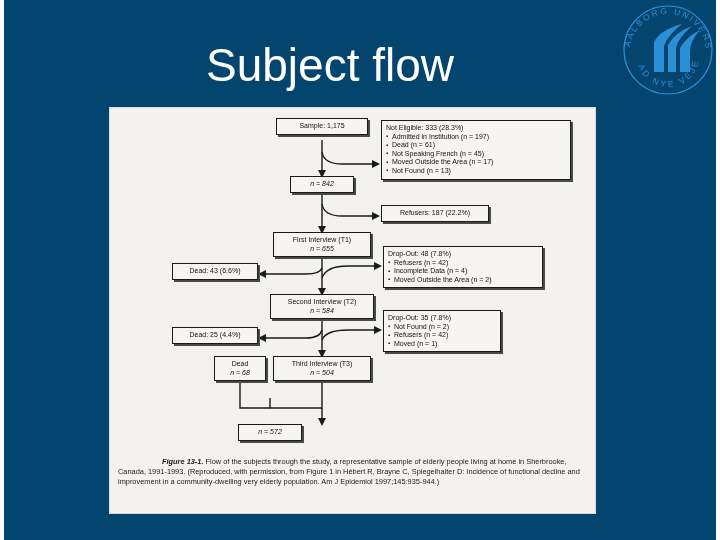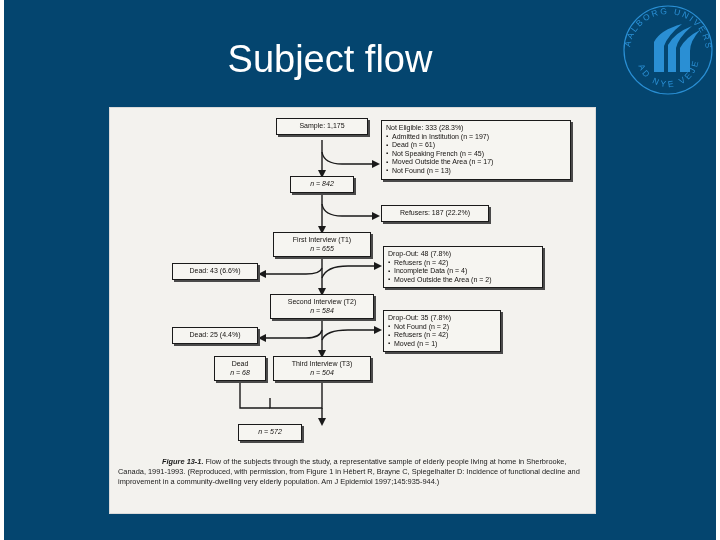--- a/index.html
+++ b/index.html
@@ -25,21 +25,21 @@
     width: 4px; height: 540px;
     background: #ffffff;
   }
   
   #title {
     position: absolute;
     left: 60px; top: 38px;
     width: 540px;
     text-align: center;
     color: #ffffff;
-    font-size: 38px;
+    font-size: 46px;
     font-weight: normal;
     letter-spacing: 0px;
     font-family: "Liberation Sans", sans-serif;
   }
   
   #logo {
     position: absolute;
     left: 620px; top: 2px;
     width: 96px; height: 96px;
   }

